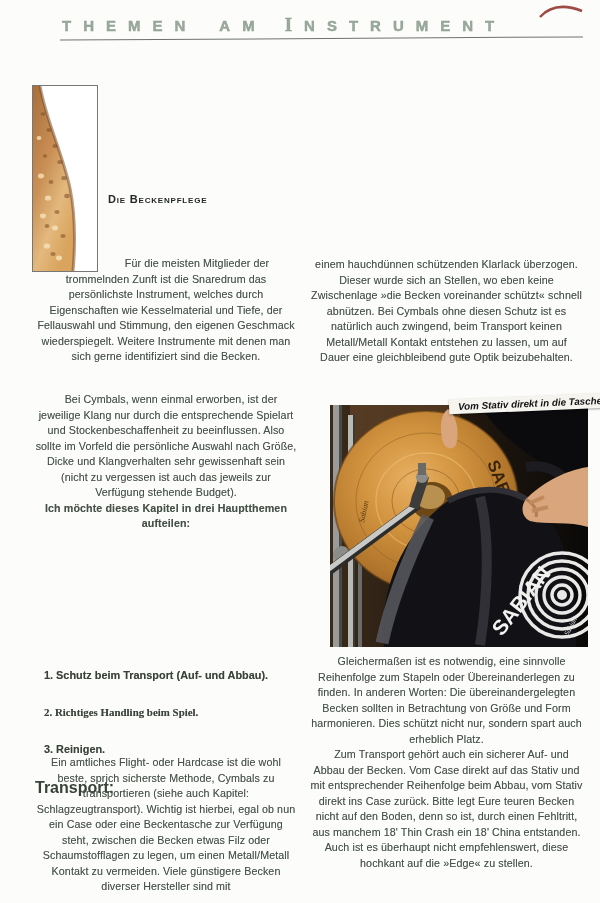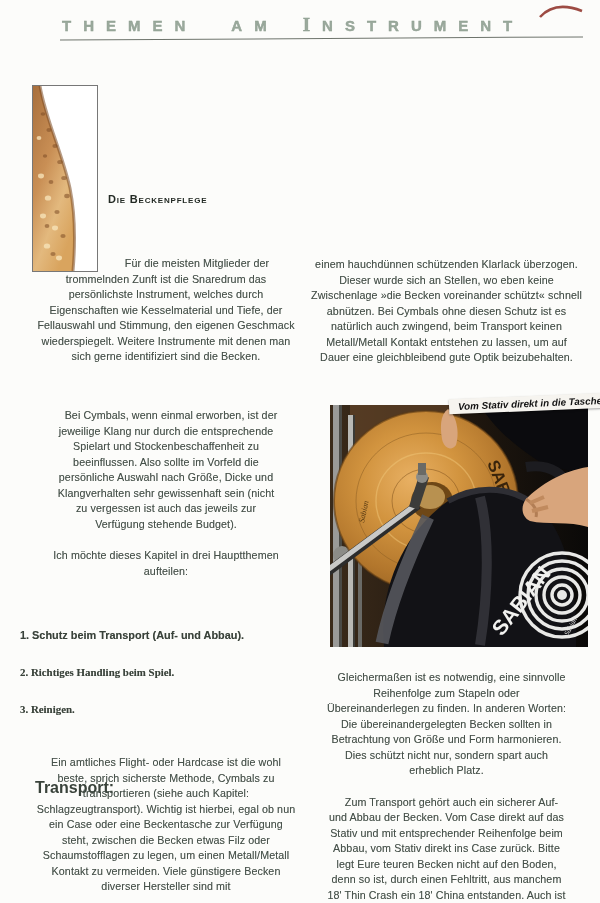--- a/index.html
+++ b/index.html
@@ -5,44 +5,44 @@
   html,body{margin:0;padding:0;}
   .page{
     position:relative;width:600px;height:903px;background:#fcfcfa;
     font-family:"Liberation Sans","DejaVu Sans",sans-serif;
     overflow:hidden;
   }
   
   .header{position:absolute;left:62px;top:14px;width:522px;color:#9aa99c;
     font-weight:700;font-size:15px;letter-spacing:12px;white-space:nowrap;
     -webkit-text-stroke:.4px #8a9a8c;}
-  .header .w2{margin-left:34px;text-align:center;}
-  .header .w3{margin-left:24px;}
+  .header .w2{margin-left:22px;text-align:center;}
+  .header .w3{margin-left:18px;}
   .header .cap-i{font-family:"Liberation Serif",serif;font-size:19px;}
   .rule{position:absolute;left:60px;top:38px;width:523px;height:1.4px;
     background:#6e746c;transform:rotate(-0.35deg);}
   .swoosh{position:absolute;left:538px;top:2px;}
   
   .strip{position:absolute;left:32px;top:85px;width:66px;height:187px;
     background:#fff;border:1px solid #777;box-sizing:border-box;}
   
   .title{position:absolute;left:108px;top:186px;
     font-size:11px;font-weight:700;color:#232a24;letter-spacing:.8px;
     font-variant:small-caps;}
   
   .body-txt{position:absolute;font-size:10.7px;line-height:15.5px;color:#46514a;
     text-align:center;letter-spacing:.1px;text-shadow:0 0 .4px rgba(70,81,74,.45);}
   .colL{left:35px;width:262px;}
   .colR{left:310px;width:273px;}
   .ind-first{text-indent:62px;}
-  .para{margin:16px;}
+  .para{margin:0;}
   .para+.para{text-indent:10px;}
   .para.ind{text-indent:10px;}
-  .list-item{position:absolute;left:20px;width:262px;font-size:10.9px;
-    font-weight:700;color:#39423a;text-shadow:0 0 .4px rgba(57,66,58,.45);}
+  .list-item{position:absolute;left:44px;width:262px;font-size:10.9px;
+    font-weight:700;color:#39423a;text-shadow:0 0 .4px rgba(57,66,58,.45);margin-top:40px;}
   .transport-h{position:absolute;left:35px;top:779px;font-size:16px;
     font-weight:700;color:#39423a;}
   
   .photo{position:absolute;left:330px;top:405px;width:258px;height:242px;
     background:#0e0c0a;}
   .caption{position:absolute;left:449px;top:396px;padding:2px 7px 2px 9px;
     background:#f6f4ef;box-shadow:0 1px 2px rgba(0,0,0,.35);
     transform:rotate(-2.4deg);font-size:9.8px;font-weight:700;
     font-style:italic;color:#141414;white-space:nowrap;}
 </style>
@@ -97,26 +97,26 @@
       </g>
     </svg>
   </div>
 
   <h1 class="title">Die Beckenpflege</h1>
 
   <div class="body-txt colL ind-first" style="top:256px;">Für die meisten Mitglieder der trommelnden Zunft ist die Snaredrum das persönlichste Instrument, welches durch Eigenschaften wie Kesselmaterial und Tiefe, der Fellauswahl und Stimmung, den eigenen Geschmack wiederspiegelt. Weitere Instrumente mit denen man sich gerne identifiziert sind die Becken.</div>
 
   <div class="body-txt colL" style="top:392px;">
     <p class="para ind">Bei Cymbals, wenn einmal erworben, ist der jeweilige Klang nur durch die entsprechende Spielart und Stockenbeschaffenheit zu beeinflussen. Also sollte im Vorfeld die persönliche Auswahl nach Größe, Dicke und Klangverhalten sehr gewissenhaft sein (nicht zu vergessen ist auch das jeweils zur Verfügung stehende Budget).</p>
-    <p class="para" style="text-indent:0;">Ich möchte dieses Kapitel in drei Hauptthemen aufteilen:</p>
+    <p class="para" style="text-indent:0;font-weight:bold;">Ich möchte dieses Kapitel in drei Hauptthemen aufteilen:</p>
   </div>
 
   <div class="list-item" style="top:629px;">1. Schutz beim Transport (Auf- und Abbau).</div>
   <div class="list-item" style="top:666px;font-family:Liberation Serif, serif;">2. Richtiges Handling beim Spiel.</div>
-  <div class="list-item" style="top:703px;font-family:Liberation Serif, serif;">3. Reinigen.</div>
+  <div class="list-item" style="top:703px;">3. Reinigen.</div>
 
   <div class="transport-h">Transport:</div>
   <div class="body-txt colL" style="top:755px;">Ein amtliches Flight- oder Hardcase ist die wohl beste, sprich sicherste Methode, Cymbals zu transportieren (siehe auch Kapitel: Schlagzeugtransport). Wichtig ist hierbei, egal ob nun ein Case oder eine Beckentasche zur Verfügung steht, zwischen die Becken etwas Filz oder Schaumstofflagen zu legen, um einen Metall/Metall Kontakt zu vermeiden. Viele günstigere Becken diverser Hersteller sind mit</div>
 
   <div class="body-txt colR" style="top:257px;">einem hauchdünnen schützenden Klarlack überzogen. Dieser wurde sich an Stellen, wo eben keine Zwischenlage »die Becken voreinander schützt« schnell abnützen. Bei Cymbals ohne diesen Schutz ist es natürlich auch zwingend, beim Transport keinen Metall/Metall Kontakt entstehen zu lassen, um auf Dauer eine gleichbleibend gute Optik beizubehalten.</div>
 
   <div class="photo">
     <svg width="258" height="242" viewBox="0 0 258 242">
       <defs>
         <radialGradient id="cym" cx="0.42" cy="0.38" r="0.75">

